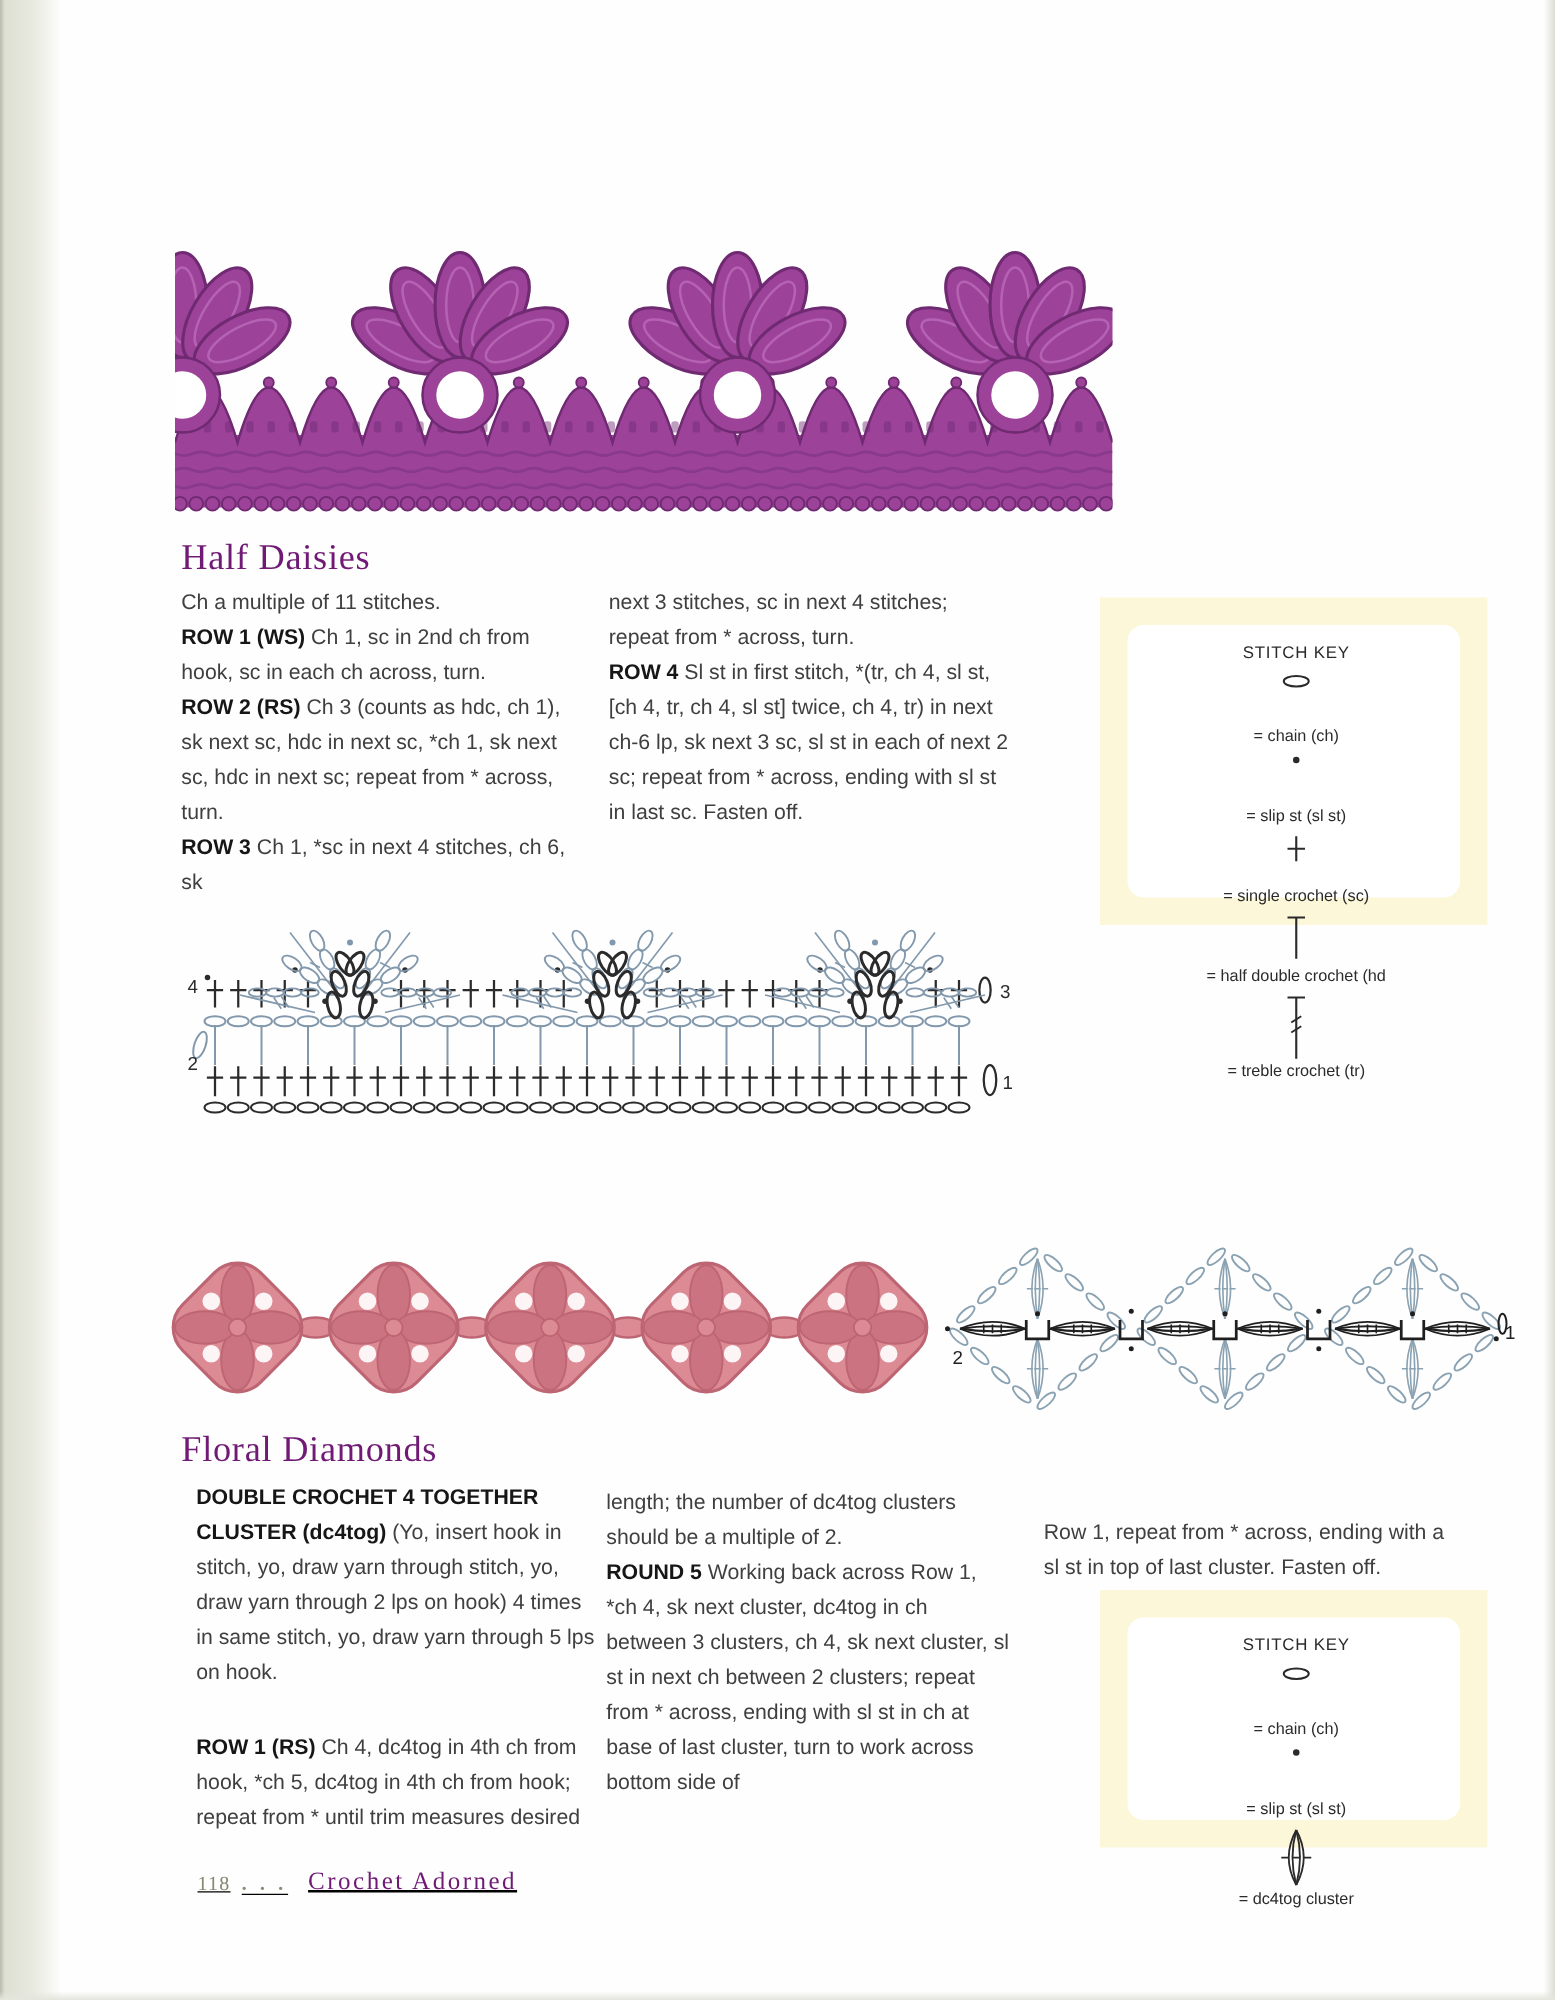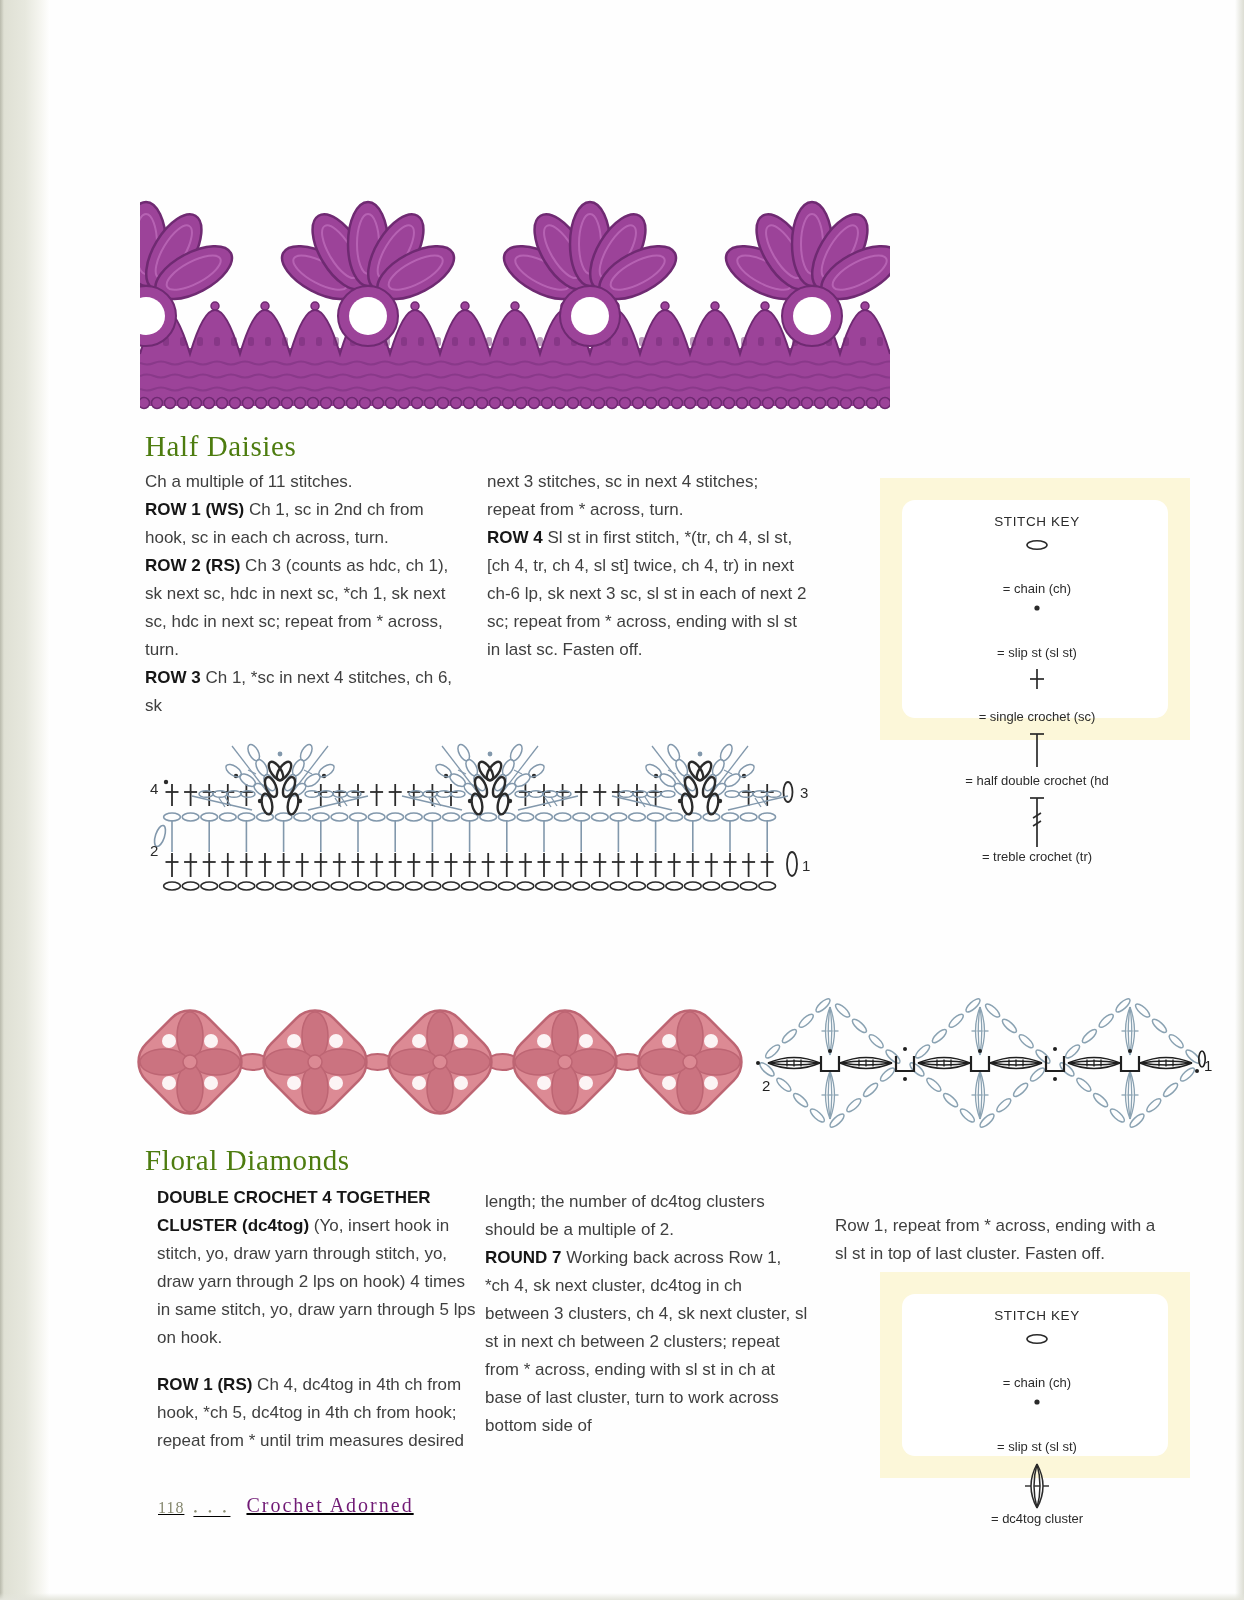--- a/index.html
+++ b/index.html
@@ -6,24 +6,24 @@
   .page{position:relative;width:1244px;height:1600px;background:#fefefe;overflow:hidden;
         font-family:"Liberation Sans",sans-serif;}
   .edge-left{position:absolute;left:0;top:0;bottom:0;width:50px;
         background:linear-gradient(90deg,#b9baac 0%,#dfe0d4 8%,#e7e8de 50%,#f6f6f1 82%,#ffffff 100%);}
   .edge-right{position:absolute;right:0;top:0;bottom:0;width:9px;
         background:linear-gradient(270deg,#dcddd3,rgba(255,255,255,0));}
   .edge-bottom{position:absolute;left:0;right:0;bottom:0;height:7px;
         background:linear-gradient(0deg,#e4e5dc,rgba(255,255,255,0));}
   .photo,.chart{position:absolute;}
   h2.section{position:absolute;margin:0;font-family:"Liberation Serif",serif;font-weight:400;
-        font-size:29px;letter-spacing:.6px;color:#4d7c0f;}
+        font-size:29px;letter-spacing:.6px;color:#701a75;}
   .col{position:absolute;font-size:17px;line-height:28px;color:#3f3f3f;}
   .col p{margin:0;}
-  .col p.gap{margin-top:19px;}
+  .col p.gap{margin-top:32px;}
   .col b{color:#161616;font-weight:700;}
   .keybox{position:absolute;background:#fcf7d9;padding:22px;box-sizing:border-box;}
   .keyinner{background:#fff;width:100%;height:100%;box-sizing:border-box;
         padding:14px 8px 6px 12px;display:flex;flex-direction:column;border-radius:13px;}
   .keytitle{text-align:center;font-size:13.5px;color:#2b2b2b;letter-spacing:.6px;margin-bottom:10px;}
   .keyrow{display:flex;align-items:center;margin-bottom:7px;flex-direction:column;}
   .keyicon{flex:0 0 42px;display:flex;justify-content:center;}
   .keyicon svg{display:block;}
   .keylabel{font-size:13px;color:#2b2b2b;}
   .footer{position:absolute;left:158px;top:1494px;display:flex;align-items:flex-end;
@@ -828,21 +828,21 @@
 
   <h2 class="section" style="left:145px;top:1144px">Floral Diamonds</h2>
 
   <div class="col" style="left:157px;top:1184px;width:322px">
     <p><b>DOUBLE CROCHET 4 TOGETHER CLUSTER (dc4tog)</b><span> (Yo, insert hook in stitch, yo, draw yarn through stitch, yo, draw yarn through 2 lps on hook) 4 times in same stitch, yo, draw yarn through 5 lps on hook.</span></p>
     <p class="gap"><b>ROW 1 (RS)</b><span> Ch 4, dc4tog in 4th ch from hook, *ch 5, dc4tog in 4th ch from hook; repeat from * until trim measures desired</span></p>
   </div>
 
   <div class="col" style="left:485px;top:1188px;width:324px">
     <p><b></b><span>length; the number of dc4tog clusters should be a multiple of 2.</span></p>
-    <p><b>ROUND 7</b><span> Working back across Row 1, *ch 4, sk next cluster, dc4tog in ch between 3 clusters, ch 4, sk next cluster, sl st in next ch between 2 clusters; repeat from * across, ending with sl st in ch at base of last cluster, turn to work across bottom side of</span></p>
+    <p><b>ROUND 5</b><span> Working back across Row 1, *ch 4, sk next cluster, dc4tog in ch between 3 clusters, ch 4, sk next cluster, sl st in next ch between 2 clusters; repeat from * across, ending with sl st in ch at base of last cluster, turn to work across bottom side of</span></p>
   </div>
 
   <div class="col" style="left:835px;top:1212px;width:324px">
     <p><b></b><span>Row 1, repeat from * across, ending with a sl st in top of last cluster. Fasten off.</span></p>
   </div>
 
   <div class="keybox" style="left:880px;top:1272px;width:310px;height:206px">
     <div class="keyinner">
       <div class="keytitle">STITCH KEY</div>
       <div class="keyrow">

